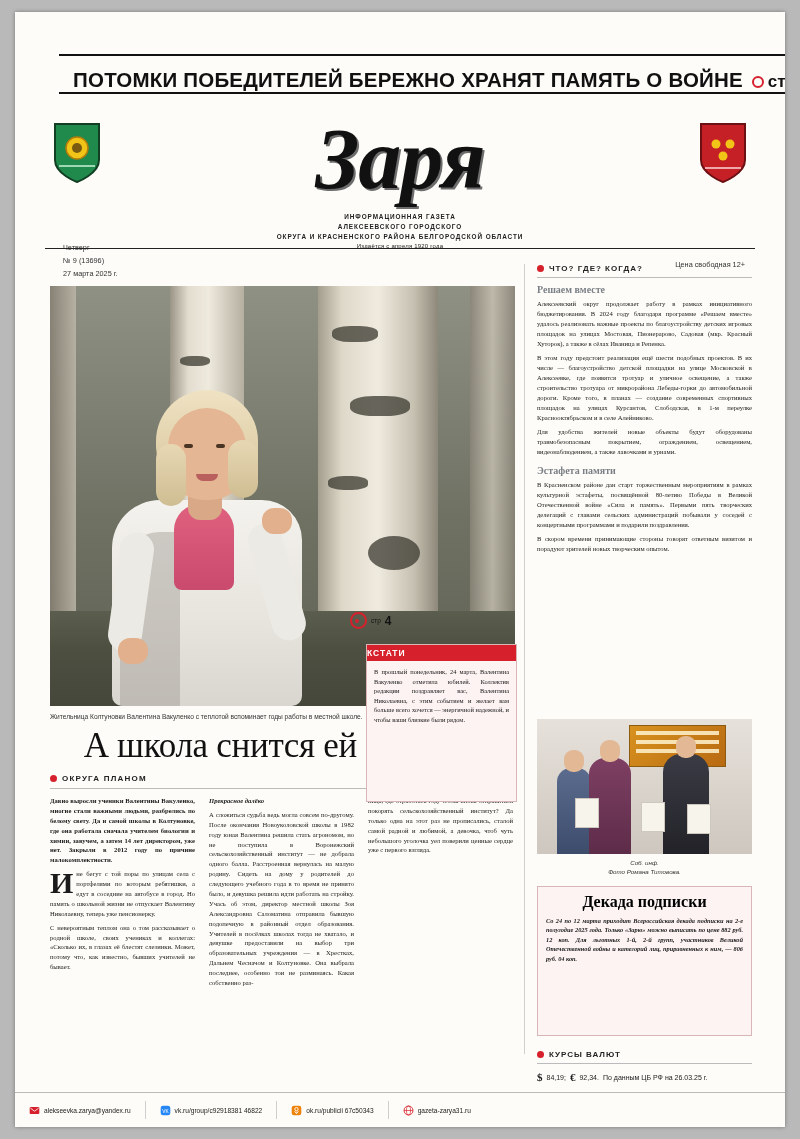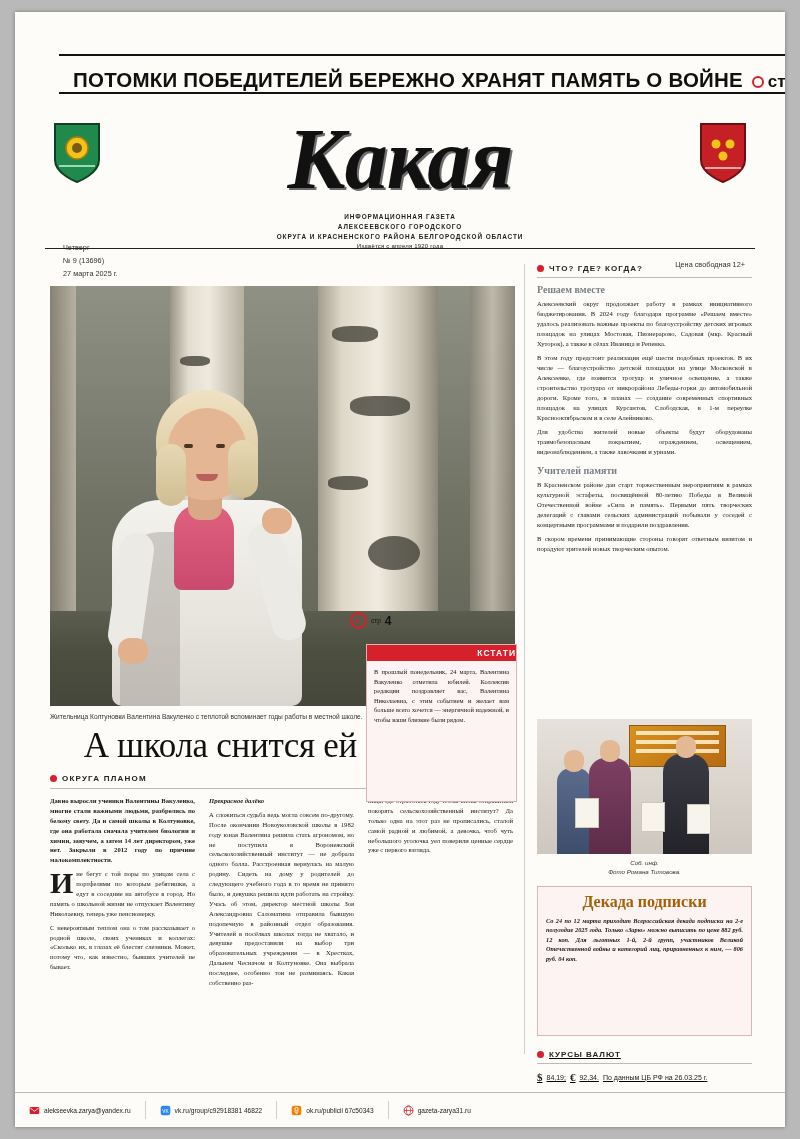--- a/index.html
+++ b/index.html
@@ -145,21 +145,21 @@
   }
   .jump .o::after{content:"";position:absolute;left:3px;top:4.5px;width:4px;height:4px;background:#d6202b;border-radius:50%;}
   .jump small{font-size:6.5px;font-weight:normal;}
   
   .kstati{
     position:absolute;left:316px;top:380px;width:149px;height:156px;
     border:1px solid #d9b6b6;background:#fdf3f3;
   }
   .kstati .kh{
     background:#d6202b;color:#fff;font-family:"Liberation Sans", sans-serif;
-    font-size:8.5px;font-weight:bold;letter-spacing:1px;padding:3px 0;text-align:right;
+    font-size:8.5px;font-weight:bold;letter-spacing:1px;padding:3px 0;text-align:left;
   }
   .kstati .kb{padding:6px 7px;font-size:6.4px;line-height:1.5;text-align:justify;color:#1b1b1b;}
   
   .rsechead{
     font-family:"Liberation Sans", sans-serif;font-size:8px;font-weight:bold;
     letter-spacing:1px;color:#222;display:flex;align-items:center;gap:5px;
   }
   .rline{border-top:1px solid #bbb;margin:4px 0 6px 0;}
   .rsub{
     font-family:"Liberation Serif", serif;font-size:10px;font-weight:bold;
@@ -181,25 +181,25 @@
   .paper{position:absolute;width:22px;height:28px;background:#f7f4ec;border:1px solid #cdc7bd;}
   .rcap{
     position:absolute;left:0;top:594px;width:215px;text-align:center;
     font-family:"Liberation Sans", sans-serif;font-size:6.2px;line-height:1.5;color:#333;font-style:italic;
   }
   .dekada{
     position:absolute;left:0;top:622px;width:215px;height:150px;
     border:1px solid #d9b6b6;background:#fdf3f3;padding:6px 8px;box-sizing:border-box;
   }
   .dekada h3{
-    margin:0 0 5px 0;font-family:"Liberation Serif", serif;font-size:16px;font-weight:bold;color:#a16207;text-align:center;
+    margin:0 0 5px 0;font-family:"Liberation Serif", serif;font-size:16px;font-weight:bold;color:#000000;text-align:center;
   }
   .dekada p{font-size:6.3px;line-height:1.5;text-align:justify;margin:0 0 4px 0;}
   .dekada .ital{font-style:italic;font-weight:bold;}
-  .kursy{position:absolute;left:0;top:786px;width:215px;text-decoration:underline;}
+  .kursy{position:absolute;left:0;top:786px;width:215px;}
   .kursy .vals{
     margin-top:7px;font-family:"Liberation Sans", sans-serif;font-size:7px;color:#1b1b1b;
     display:flex;align-items:center;gap:4px;
   }
   .kursy .cur{font-family:"Liberation Serif",serif;font-size:11px;font-weight:bold;}
   
   .footer{
     position:absolute;left:0;bottom:0;width:770px;height:34px;
     border-top:1px solid #bbb;display:flex;align-items:center;
     font-family:"Liberation Sans", sans-serif;font-size:6.6px;color:#222;
@@ -236,21 +236,21 @@
     <div class="crest crest-right">
       <svg viewBox="0 0 48 62" width="48" height="62">
         <path d="M2 2 H46 V38 C46 52 24 60 24 60 C24 60 2 52 2 38 Z" fill="#c62027" stroke="#6d1014" stroke-width="2"></path>
         <circle cx="17" cy="22" r="4.5" fill="#f2c417"></circle>
         <circle cx="31" cy="22" r="4.5" fill="#f2c417"></circle>
         <circle cx="24" cy="34" r="4.5" fill="#f2c417"></circle>
         <path d="M6 46 H42" stroke="#f0a7aa" stroke-width="2"></path>
       </svg>
     </div>
 
-    <div class="logo">Какая</div>
+    <div class="logo">Заря</div>
 
     <div class="subtitle">
       <div>ИНФОРМАЦИОННАЯ ГАЗЕТА</div>
       <div>АЛЕКСЕЕВСКОГО ГОРОДСКОГО</div>
       <div>ОКРУГА И КРАСНЕНСКОГО РАЙОНА БЕЛГОРОДСКОЙ ОБЛАСТИ</div>
       <div class="nb">Издаётся с апреля 1920 года</div>
     </div>
 
     <div class="issue">
       <div>Четверг</div>
@@ -344,21 +344,21 @@
       <span class="bullet"></span>
       <span>ЧТО? ГДЕ? КОГДА?</span>
     </div>
     <div class="rline"></div>
 
     <div class="rsub">Решаем вместе</div>
     <p>Алексеевский округ продолжает работу в рамках инициативного бюджетирования. В 2024 году благодаря программе «Решаем вместе» удалось реализовать важные проекты по благоустройству детских игровых площадок на улицах Мостовая, Пионерарово, Садовая (мкр. Красный Хуторок), а также в сёлах Иваница и Репенка.</p>
     <p>В этом году предстоит реализация ещё шести подобных проектов. В их числе — благоустройство детской площадки на улице Московской в Алексеевке, где появятся тротуар и уличное освещение, а также строительство тротуара от микрорайона Лебеды-горки до автомобильной дороги. Кроме того, в планах — создание современных спортивных площадок на улицах Курсантов, Слободская, в 1-м переулке Краснооктябрьском и в селе Алейниково.</p>
     <p>Для удобства жителей новые объекты будут оборудованы травмобезопасным покрытием, ограждением, освещением, видеонаблюдением, а также лавочками и урнами.</p>
 
-    <div class="rsub" style="margin-top:8px;">Учителей памяти</div>
+    <div class="rsub" style="margin-top:8px;">Эстафета памяти</div>
     <p>В Красненском районе дан старт торжественным мероприятиям в рамках культурной эстафеты, посвящённой 80-летию Победы в Великой Отечественной войне «Сила и память». Первыми пять творческих делегаций с главами сельских администраций побывали у соседей с концертными программами и подарили поздравления.</p>
     <p>В скором времени принимающие стороны говорят ответным визитом и порадуют зрителей новых творческим опытом.</p>
 
     <div class="rphoto">
       <div class="wall"></div>
       <div class="banner">
           <i></i>
           <i></i>
           <i></i>
         </div>

